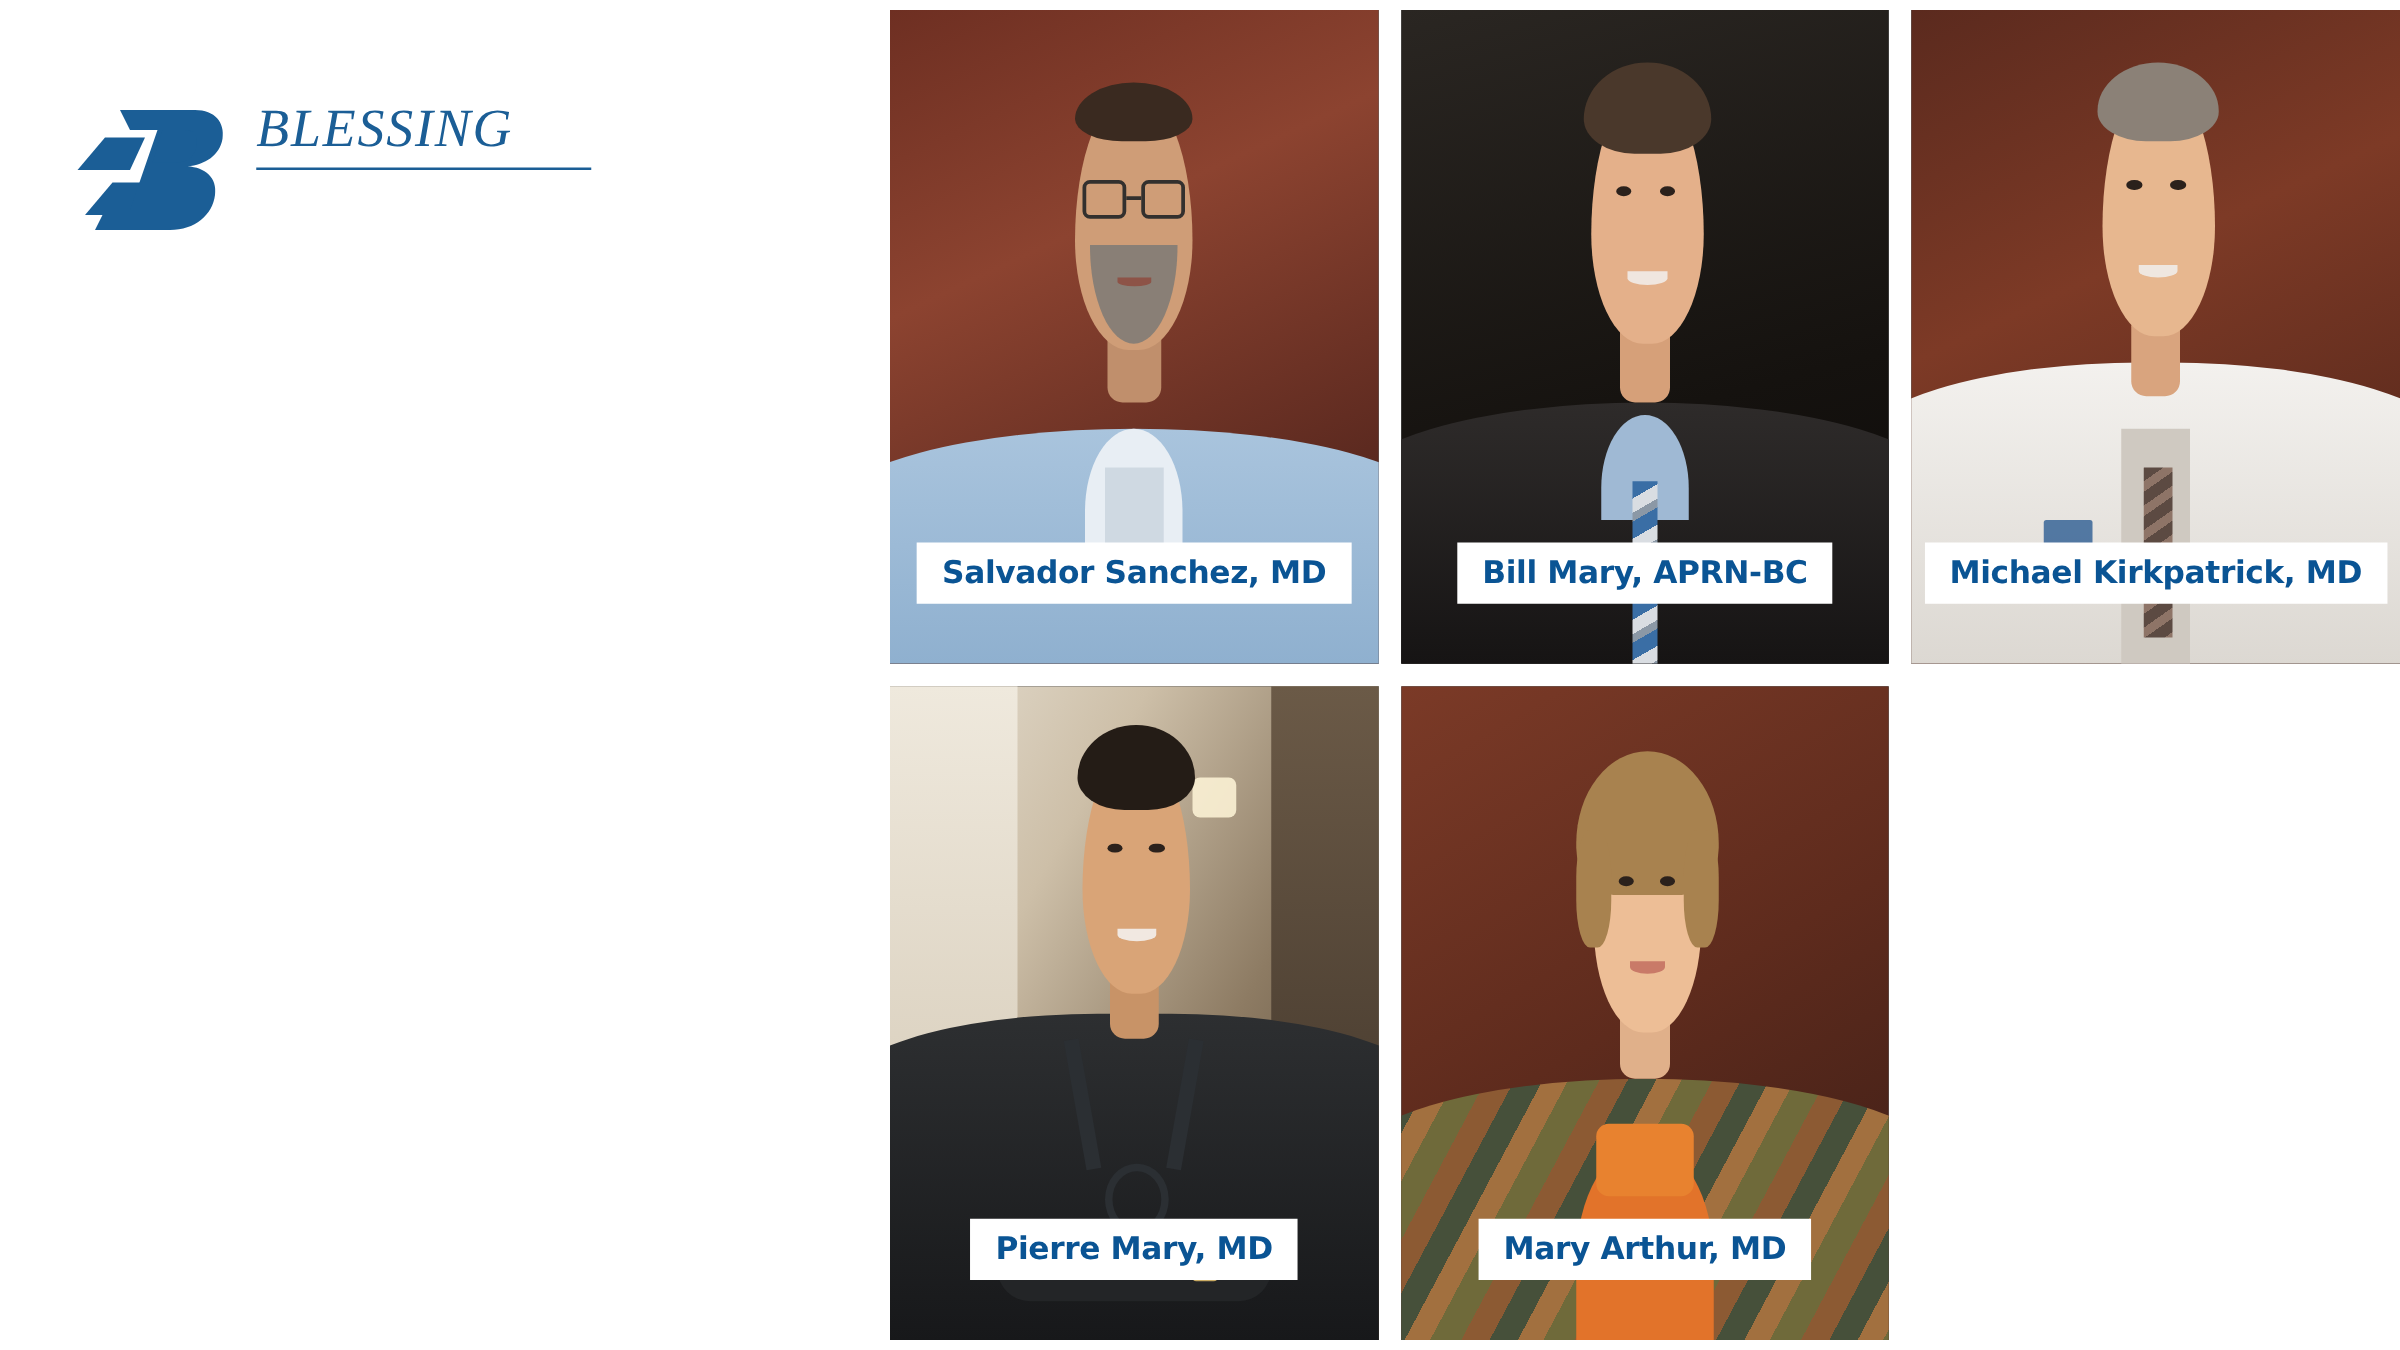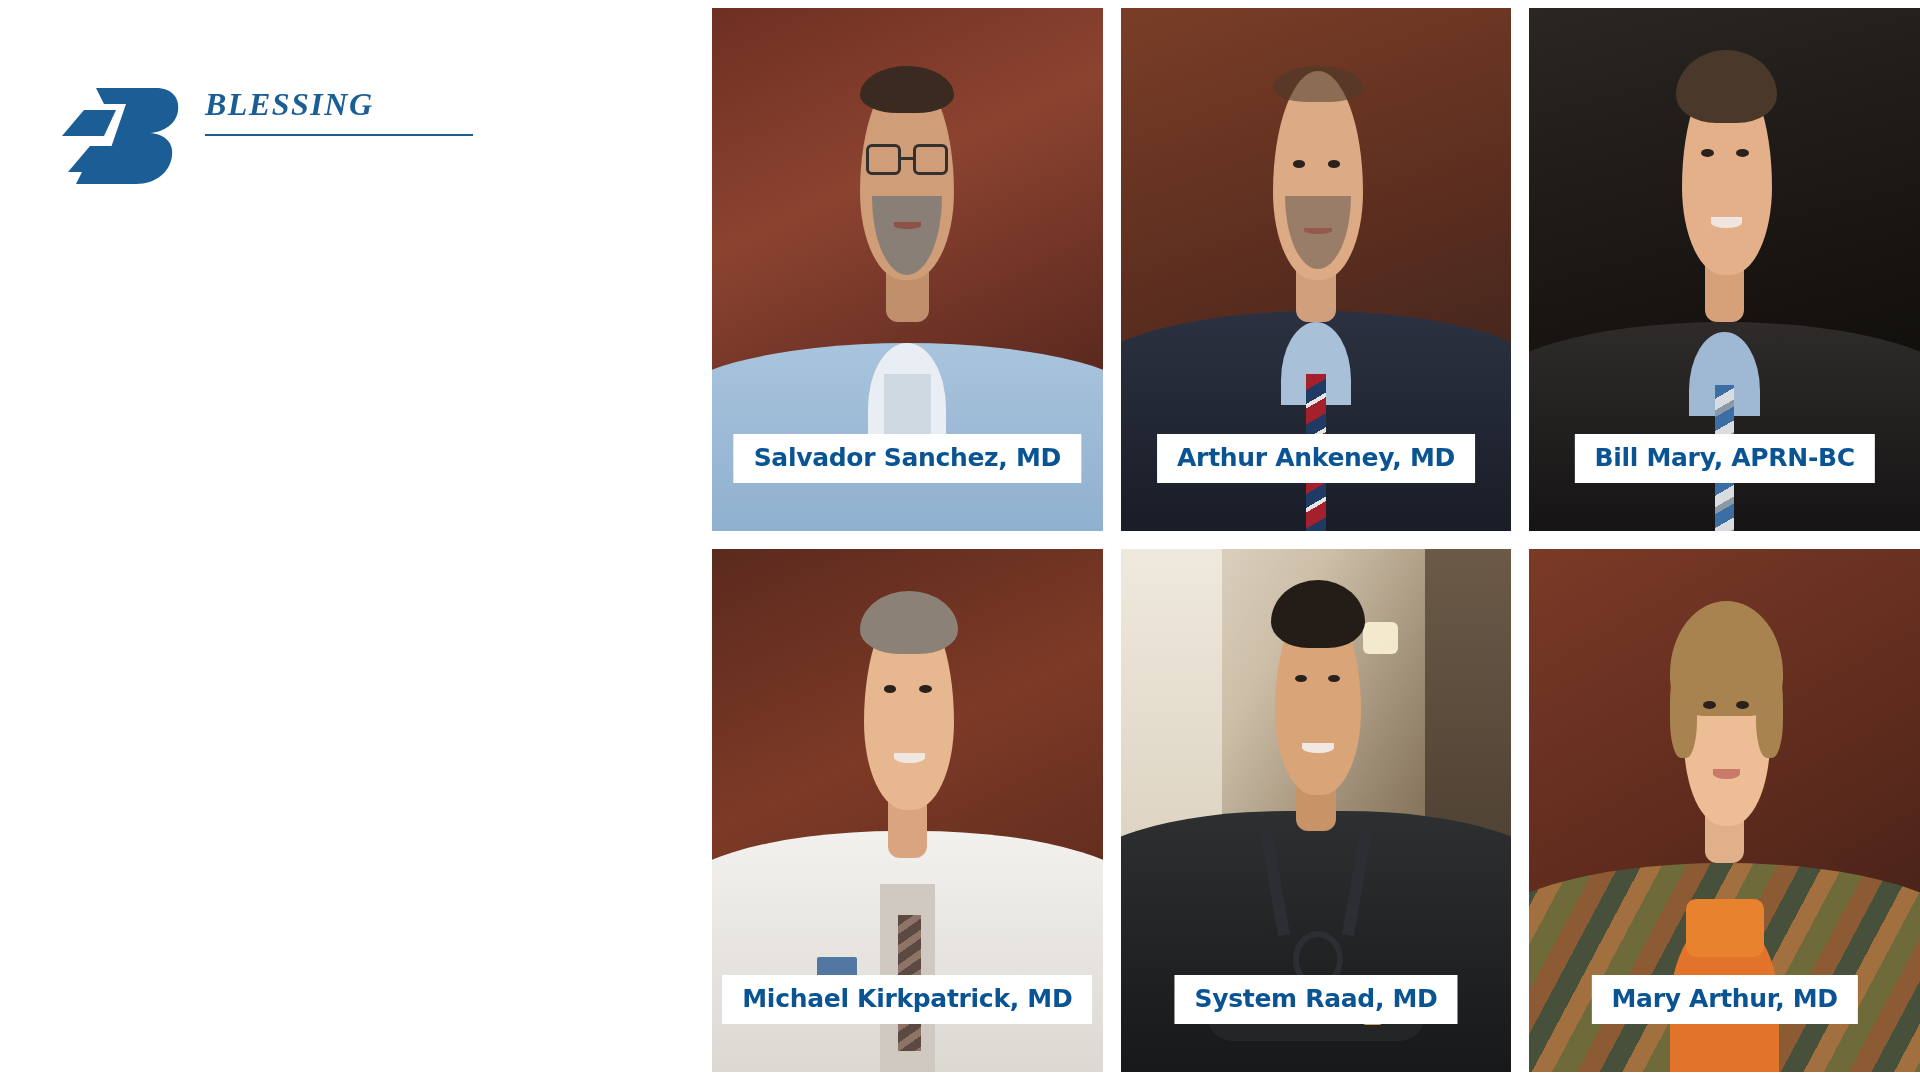--- a/index.html
+++ b/index.html
@@ -13,22 +13,22 @@
 
   
   #left-panel { position:absolute; left:0; top:0; width:700px; height:1080px; }
 
   
   #brand-logo { position:absolute; left:60px; top:78px; width:420px; height:120px; }
   #brand-mark { position:absolute; left:0; top:2px; width:120px; height:112px; }
   #brand-text { position:absolute; left:145px; top:0px; width:275px; height:118px; }
   #brand-name {
     font-family:"Liberation Serif", serif;
-    font-weight:bold; font-style:italic;
-    font-size:32px; letter-spacing:1.5px;
+    font-weight:normal; font-style:italic;
+    font-size:43px; letter-spacing:1.5px;
     color:#1b5e96; line-height:52px;
     white-space:nowrap;
   }
   #brand-rule { width:268px; height:2px; background:#1b5e96; margin:4px 0 3px 0; }
   #brand-tagline {
     font-family:"Liberation Sans", sans-serif;
     font-style:italic; font-weight:normal;
     font-size:37px; color:#1b6196;
     line-height:46px; white-space:nowrap;
     letter-spacing:-0.5px;
@@ -142,37 +142,20 @@
         <div class="mouth" style="left:46.5%;top:41%;width:7%;background:#8d5347;"></div>
         <div class="glasses" style="left:39.5%;top:26%;width:9%;height:6%;"></div>
         <div class="glasses" style="left:51.5%;top:26%;width:9%;height:6%;"></div>
         <div class="glasses-bridge" style="left:48.5%;top:28.5%;width:3%;"></div>
       </div>
       <div class="name-plate">
         <span class="name-plate-text">Salvador Sanchez, MD</span>
       </div>
     </div>
 
-    <div class="photo-card">
-      <div class="photo-art bg-darkwall">
-        <div class="shoulders" style="bottom:0;height:42%;background:linear-gradient(180deg,#2b3140 0%,#191d27 100%);"></div>
-        <div class="shirt-v" style="left:41%;bottom:24%;width:18%;height:16%;background:#a8c0d8;"></div>
-        <div class="tie" style="left:47.5%;bottom:0;height:30%;background:repeating-linear-gradient(150deg,#a3202c 0px,#a3202c 14px,#1f3b63 14px,#1f3b63 26px,#e8e6e2 26px,#e8e6e2 30px);"></div>
-        <div class="neck" style="left:45%;top:47%;width:10%;height:13%;background:#d0a07c;"></div>
-        <div class="head" style="left:39%;top:12%;width:23%;height:40%;background:#dcab85;"></div>
-        <div class="hair" style="left:39%;top:11%;width:23%;height:7%;background:#4a3a2c;opacity:.55;"></div>
-        <div class="beard" style="left:42%;top:36%;width:17%;height:14%;background:#8a7260;opacity:.8;"></div>
-        <div class="eye" style="left:44%;top:29%;"></div>
-        <div class="eye" style="left:53%;top:29%;"></div>
-        <div class="mouth" style="left:47%;top:42%;width:7%;background:#95594c;"></div>
-      </div>
-      <div class="name-plate">
-        <span class="name-plate-text">Arthur Ankeney, MD</span>
-      </div>
-    </div>
 
     <div class="photo-card">
       <div class="photo-art bg-black">
         <div class="shoulders" style="bottom:0;height:40%;background:linear-gradient(180deg,#2e2b2a 0%,#161414 100%);"></div>
         <div class="shirt-v" style="left:41%;bottom:22%;width:18%;height:16%;background:#9fb9d4;"></div>
         <div class="tie" style="left:47.5%;bottom:0;height:28%;background:repeating-linear-gradient(150deg,#3a6ea5 0px,#3a6ea5 12px,#d9dde2 12px,#d9dde2 22px,#8b98a6 22px,#8b98a6 28px);"></div>
         <div class="neck" style="left:45%;top:47%;width:10%;height:13%;background:#d6a079;"></div>
         <div class="head" style="left:39%;top:11%;width:23%;height:40%;background:#e4b08a;"></div>
         <div class="hair" style="left:37.5%;top:8%;width:26%;height:14%;background:#4a382b;"></div>
         <div class="eye" style="left:44%;top:27%;"></div>
@@ -214,21 +197,21 @@
         <div style="position:absolute;left:59%;bottom:26%;width:3%;height:20%;background:#2b2f33;transform:rotate(10deg);"></div>
         <div style="position:absolute;left:62%;bottom:9%;width:5%;height:4%;background:#c9ab63;border-radius:3px;"></div>
         <div class="neck" style="left:45%;top:42%;width:10%;height:12%;background:#c89367;"></div>
         <div class="head" style="left:39.5%;top:9%;width:22%;height:38%;background:#d9a477;"></div>
         <div class="hair" style="left:38.5%;top:6%;width:24%;height:13%;background:#241c16;"></div>
         <div class="eye" style="left:44.5%;top:24%;"></div>
         <div class="eye" style="left:53%;top:24%;"></div>
         <div class="mouth" style="left:46.5%;top:37%;width:8%;height:2%;background:#f1e8e1;"></div>
       </div>
       <div class="name-plate">
-        <span class="name-plate-text">System Raad, MD</span>
+        <span class="name-plate-text">Pierre Mary, MD</span>
       </div>
     </div>
 
     <div class="photo-card">
       <div class="photo-art bg-rust">
         <div class="shoulders" style="bottom:0;height:40%;background:
              repeating-linear-gradient(118deg,#6f6a3a 0px,#6f6a3a 22px,#8c5a33 22px,#8c5a33 42px,#46503a 42px,#46503a 62px,#a2703f 62px,#a2703f 80px);"></div>
         <div style="position:absolute;left:36%;bottom:0;width:28%;height:30%;background:#e2732a;border-radius:50% 50% 0 0/60% 60% 0 0;"></div>
         <div style="position:absolute;left:40%;bottom:22%;width:20%;height:11%;background:#e8822f;border-radius:10px;"></div>
         <div class="neck" style="left:45%;top:48%;width:10%;height:12%;background:#e0b08a;"></div>

